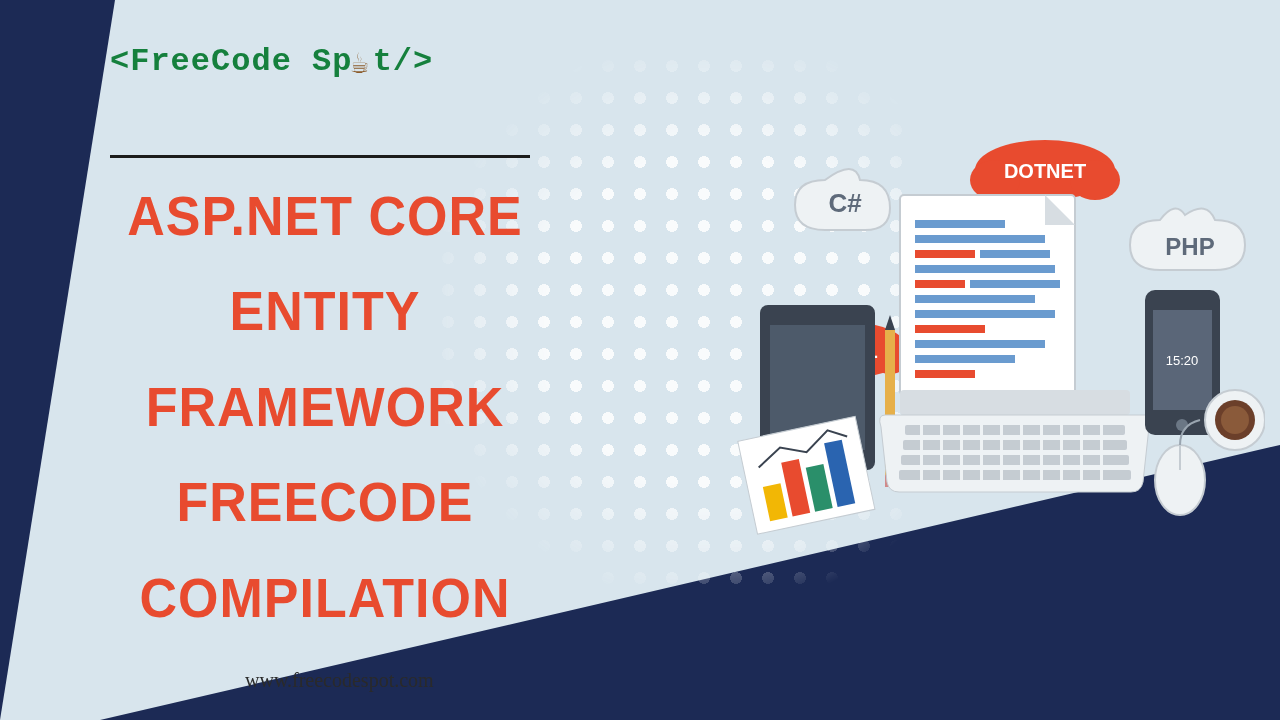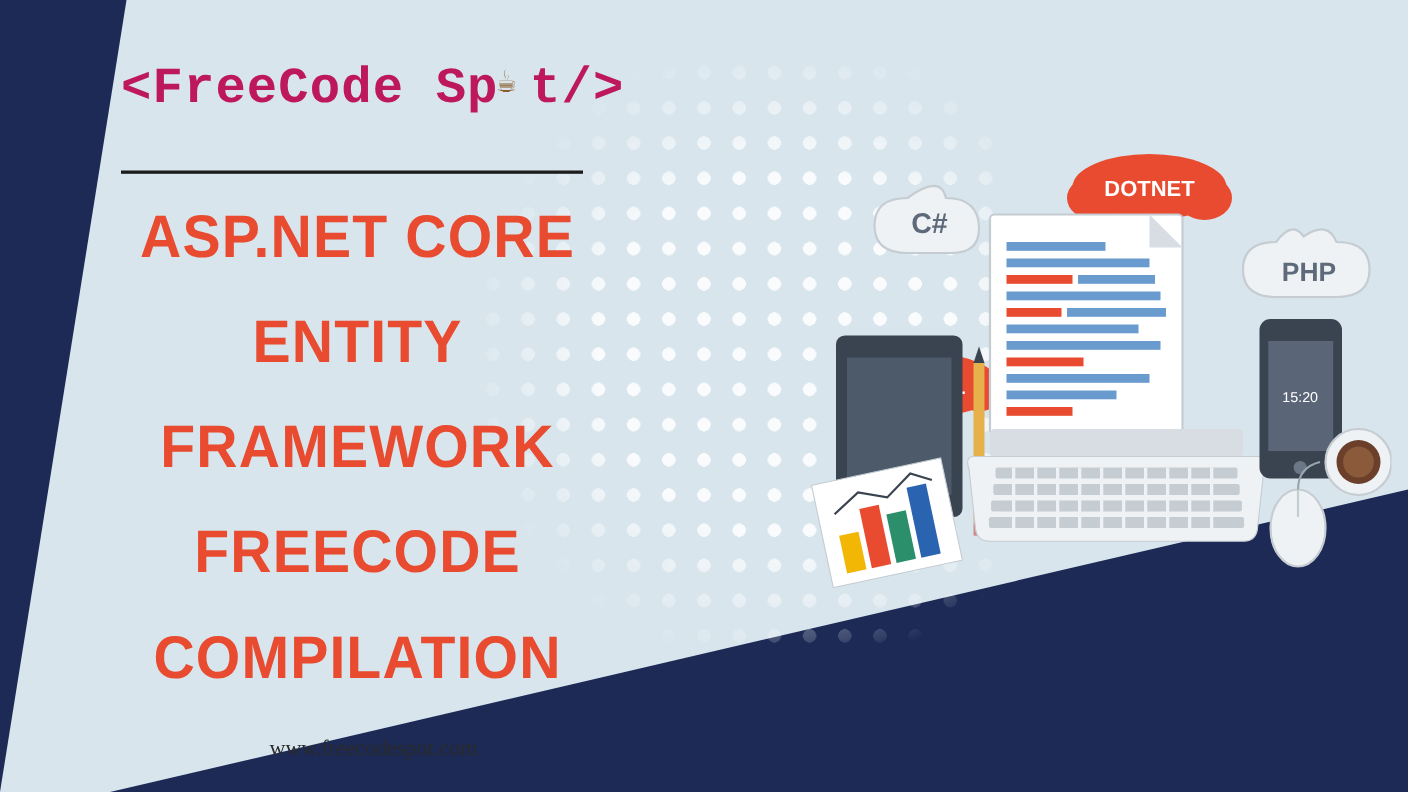--- a/index.html
+++ b/index.html
@@ -33,25 +33,25 @@
     width: 520px; height: 540px;
     background-image: radial-gradient(circle, #ffffff 6px, transparent 6px);
     background-size: 32px 32px;
     -webkit-mask-image: radial-gradient(circle at 60% 50%, black 40%, transparent 70%);
     mask-image: radial-gradient(circle at 60% 50%, black 40%, transparent 70%);
     opacity: 0.85;
   }
   
   .logo {
     position: absolute;
-    left: 110px; top: 55px;
+    left: 110px; top: 43px;
     font-family: "Courier New", monospace;
     font-weight: bold;
-    font-size: 46px;
-    color: #be185d;
+    font-size: 32px;
+    color: #15803d;
     letter-spacing: 1px;
   }
   .logo .cup {
     position: relative;
     display: inline-block;
   }
   .logo .cup::before {
     content: "☕";
     position: absolute;
     left: -2px; top: 2px;

